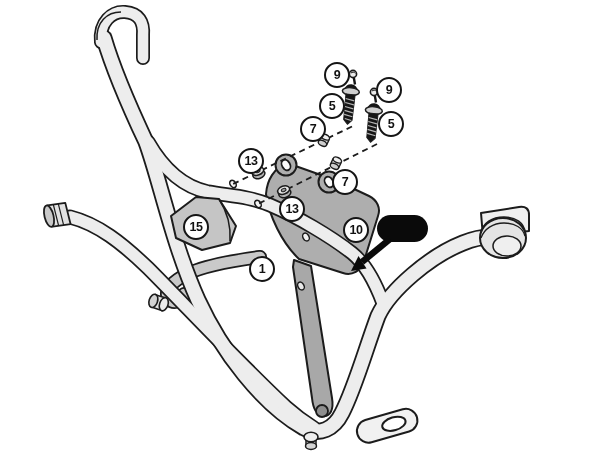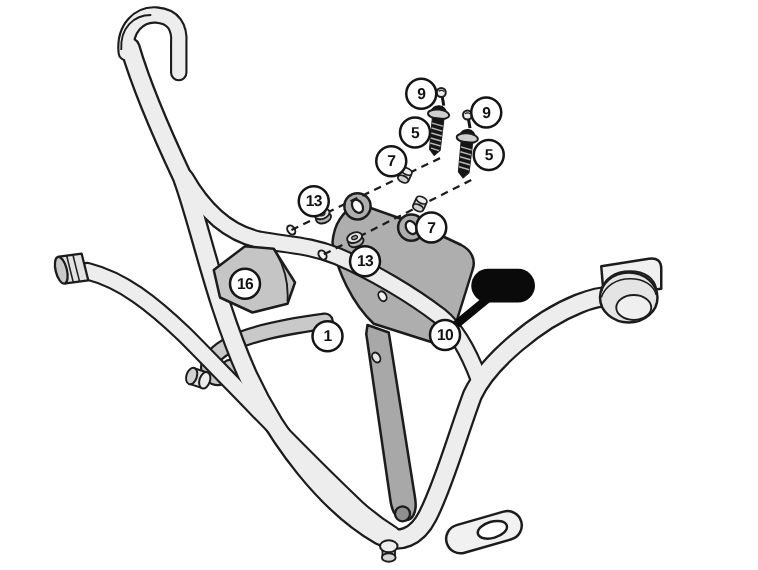--- a/index.html
+++ b/index.html
@@ -204,17 +204,17 @@
 
   <div style="position:absolute;inset:0;">
       <div class="callout" style="left: 337px; top: 75px;">9</div>
       <div class="callout" style="left: 332px; top: 106px;">5</div>
       <div class="callout" style="left: 389px; top: 90px;">9</div>
       <div class="callout" style="left: 391px; top: 124px;">5</div>
       <div class="callout" style="left: 313px; top: 129px;">7</div>
       <div class="callout" style="left: 345px; top: 182px;">7</div>
       <div class="callout" style="left: 251px; top: 161px;">13</div>
       <div class="callout" style="left: 292px; top: 209px;">13</div>
-      <div class="callout" style="left: 196px; top: 227px;">16</div>
+      <div class="callout" style="left: 196px; top: 227px;">15</div>
       <div class="callout" style="left: 262px; top: 269px;">1</div>
-      <div class="callout" style="left: 356px; top: 230px; margin-top: 38px;">10</div>
+      <div class="callout" style="left: 356px; top: 230px;">10</div>
     </div>
 </div>
 
 </body></html>

